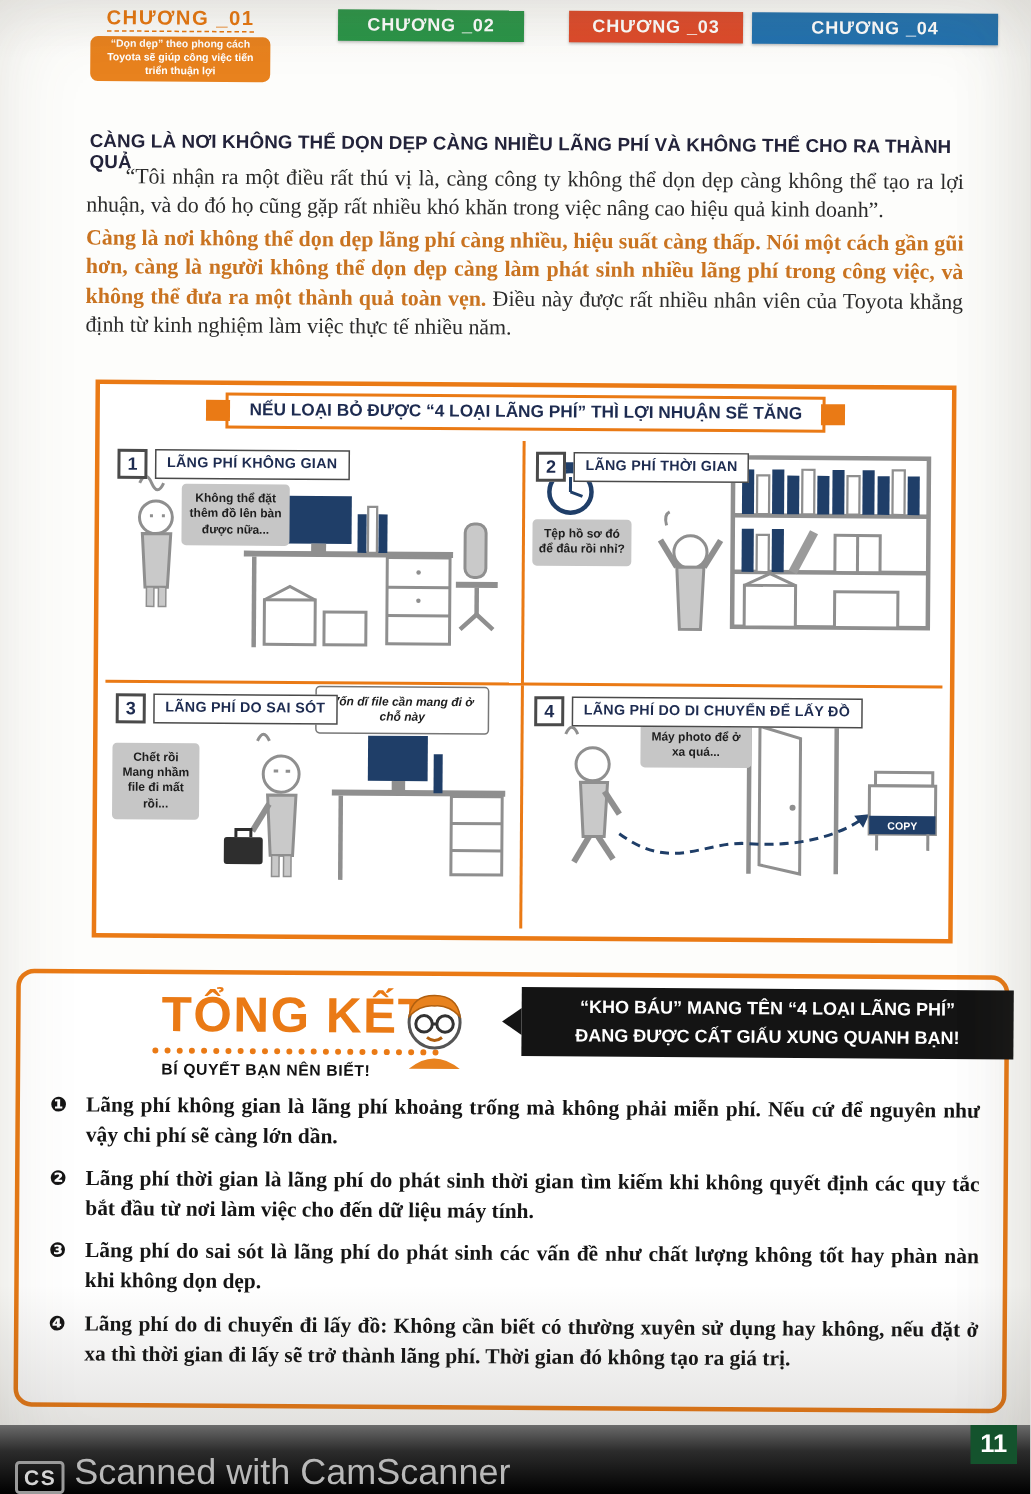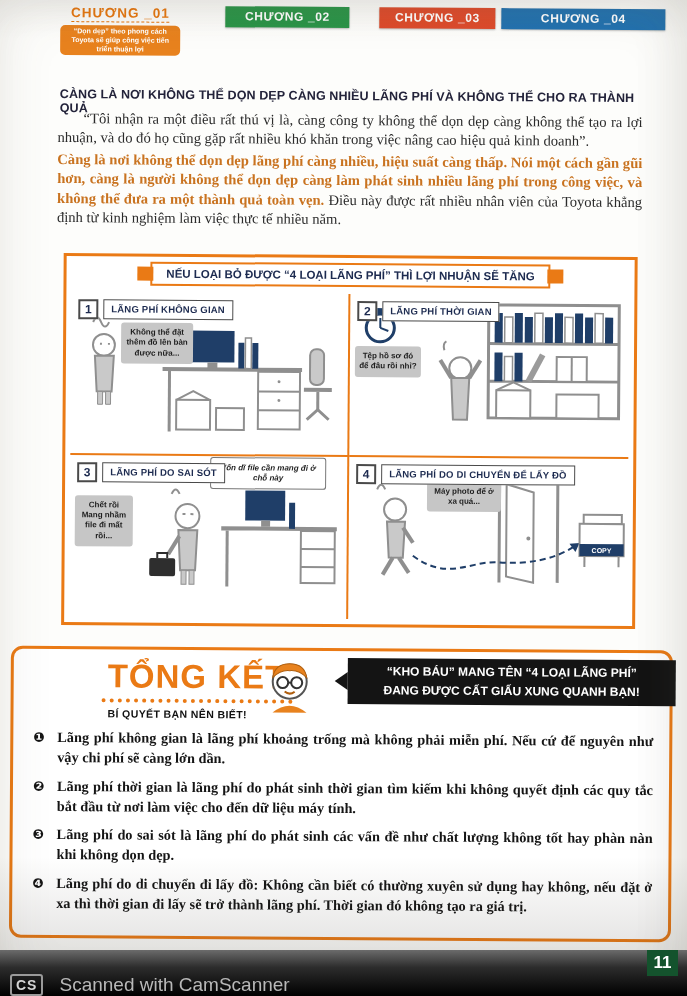--- a/index.html
+++ b/index.html
@@ -75,21 +75,21 @@
   .point{display:flex;gap:7px;margin-bottom:8px;font-family:"Liberation Serif",serif;font-size:14.3px;
        font-weight:bold;color:#151515;line-height:1.42;text-align:justify}
   .pnum{font-family:"DejaVu Sans",sans-serif;font-size:13.5px;flex:0 0 17px;padding-top:1px}
 
   
   .scanbar{position:absolute;left:0;right:0;bottom:0;height:46px;z-index:10;
        background:linear-gradient(180deg,#6b6b6b 0%,#2c2c2c 38%,#000 100%);
        display:flex;align-items:flex-end;padding-left:10px}
   .cs{border:2px solid #9a9a9a;color:#d4d4d4;font-weight:bold;font-size:14px;padding:1px 4px;
        border-radius:3px;letter-spacing:1px}
-  .scantext{color:#b8b8b8;font-size:19px;margin-left:16px;font-family:"Liberation Sans",sans-serif}
+  .scantext{color:#b8b8b8;font-size:24px;margin-left:6px;font-family:"Liberation Sans",sans-serif}
   .pageno{position:absolute;right:9px;top:950px;width:31px;height:26px;background:#14532d;color:#fff;
        font-weight:bold;font-size:17px;display:flex;align-items:center;justify-content:center;z-index:11}
 </style>
 </head>
 <body>
 
 <div class="page">
   <div class="tilt">
 
     <div class="tab-01">

